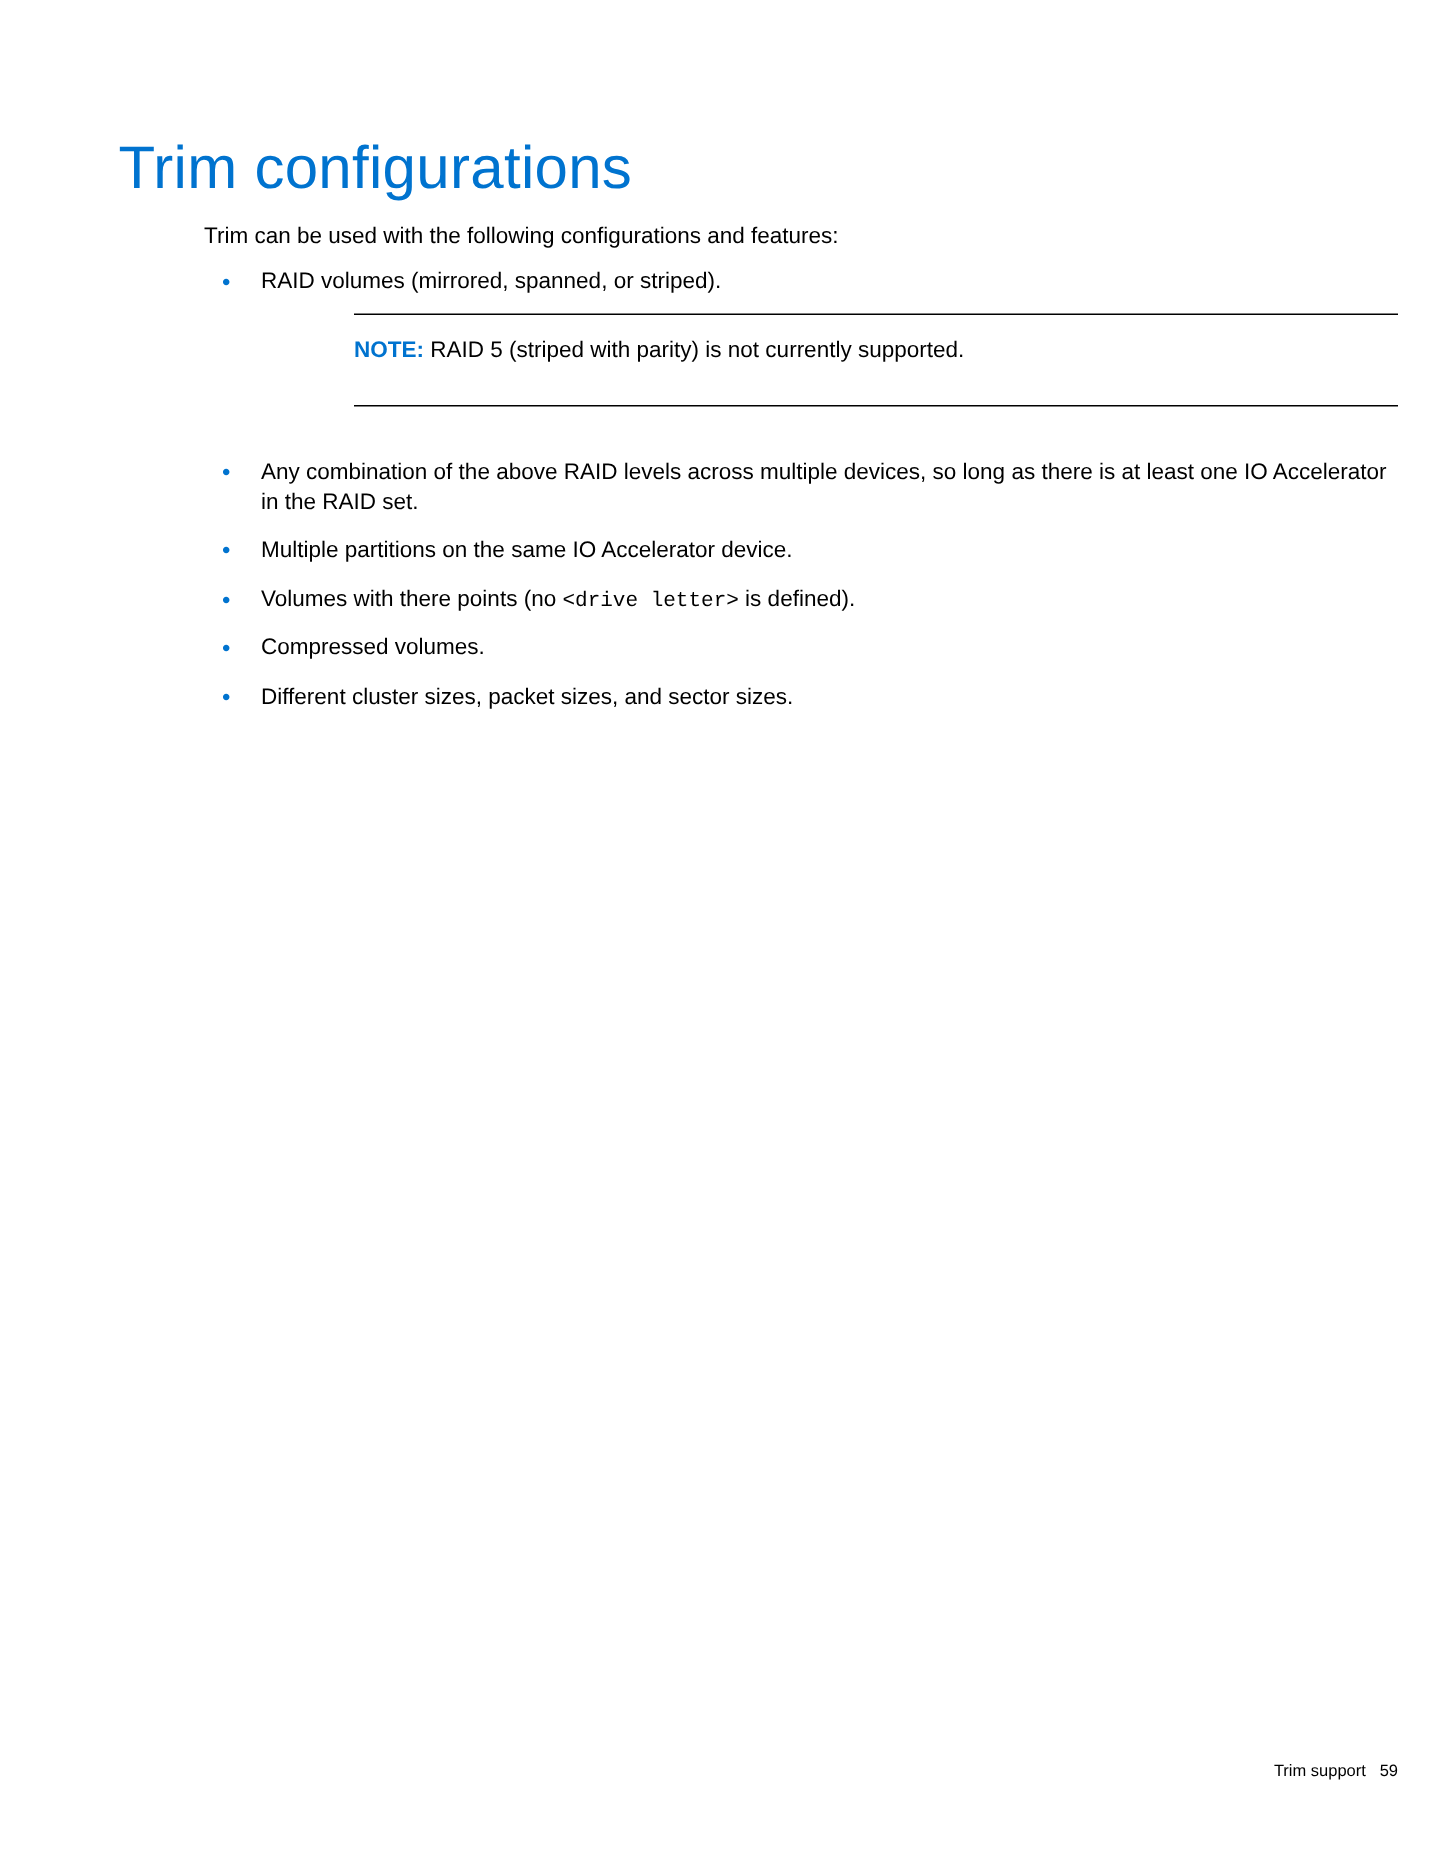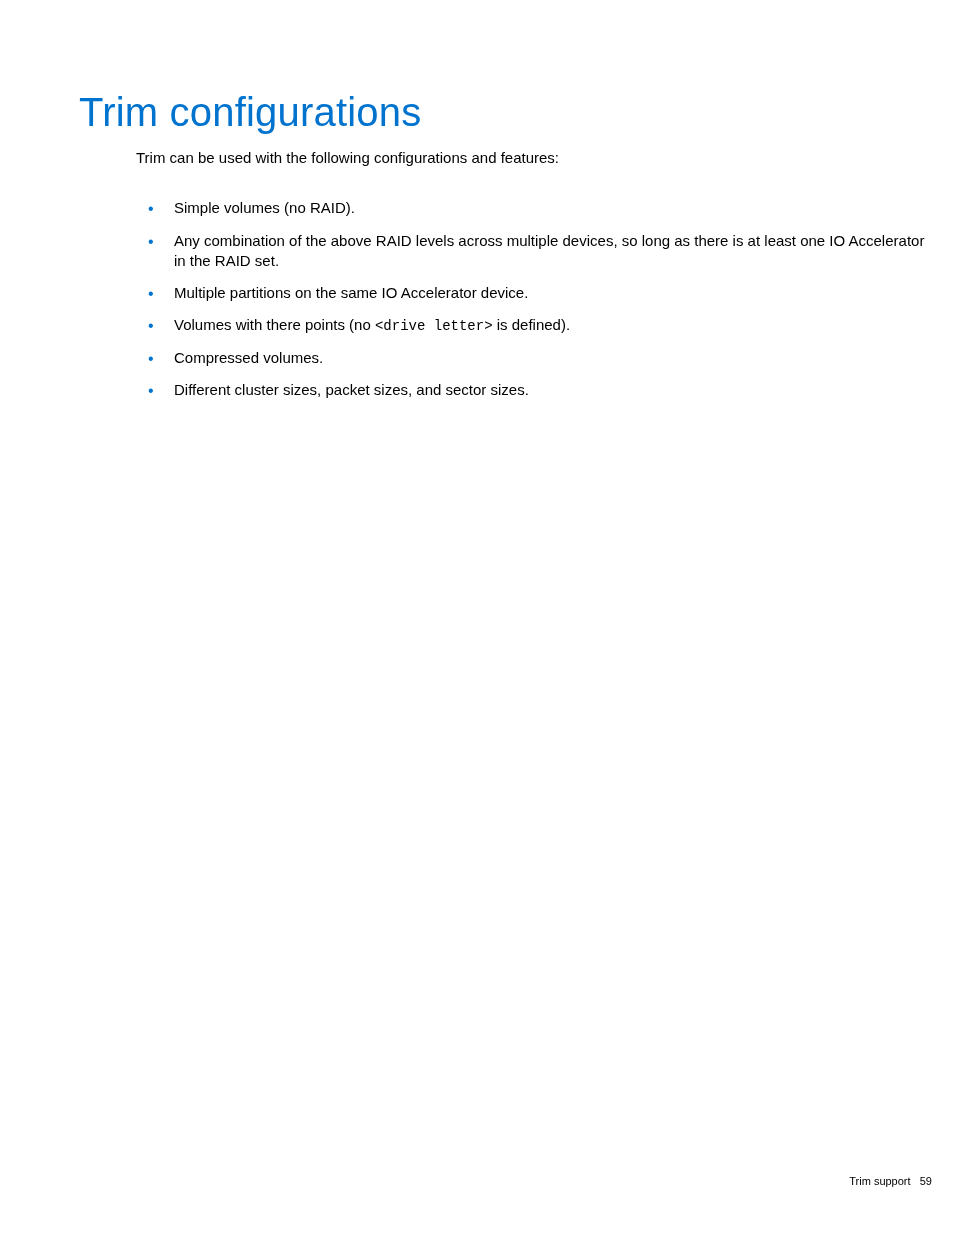--- a/index.html
+++ b/index.html
@@ -85,25 +85,33 @@
 </head>
 <body>
 
 <div class="page">
 
   <div class="heading">Trim configurations</div>
 
   <div class="content">
     <p class="intro">Trim can be used with the following configurations and features:</p>
 
+    <ul class="bullets">
+      <li>
+        <span>RAID volumes (mirrored, spanned, or striped).</span>
+        <div class="note-box">
+          <span class="note-label">NOTE:</span>
+          <span> </span><span>RAID 5 (striped with parity) is not currently supported.</span>
+        </div>
+      </li>
+    </ul>
 
     <div class="spacer"></div>
 
     <ul class="bullets">
-      <li><span>Simple volumes (no RAID).</span></li>
       <li><span>Any combination of the above RAID levels across multiple devices, so long as there is at least one IO Accelerator in the RAID set.</span></li>
       <li><span>Multiple partitions on the same IO Accelerator device.</span></li>
       <li>
         <span>Volumes with there points (no </span><span class="code">&lt;drive letter&gt;</span><span> is defined).</span>
       </li>
       <li><span>Compressed volumes.</span></li>
       <li><span>Different cluster sizes, packet sizes, and sector sizes.</span></li>
     </ul>
   </div>
 

